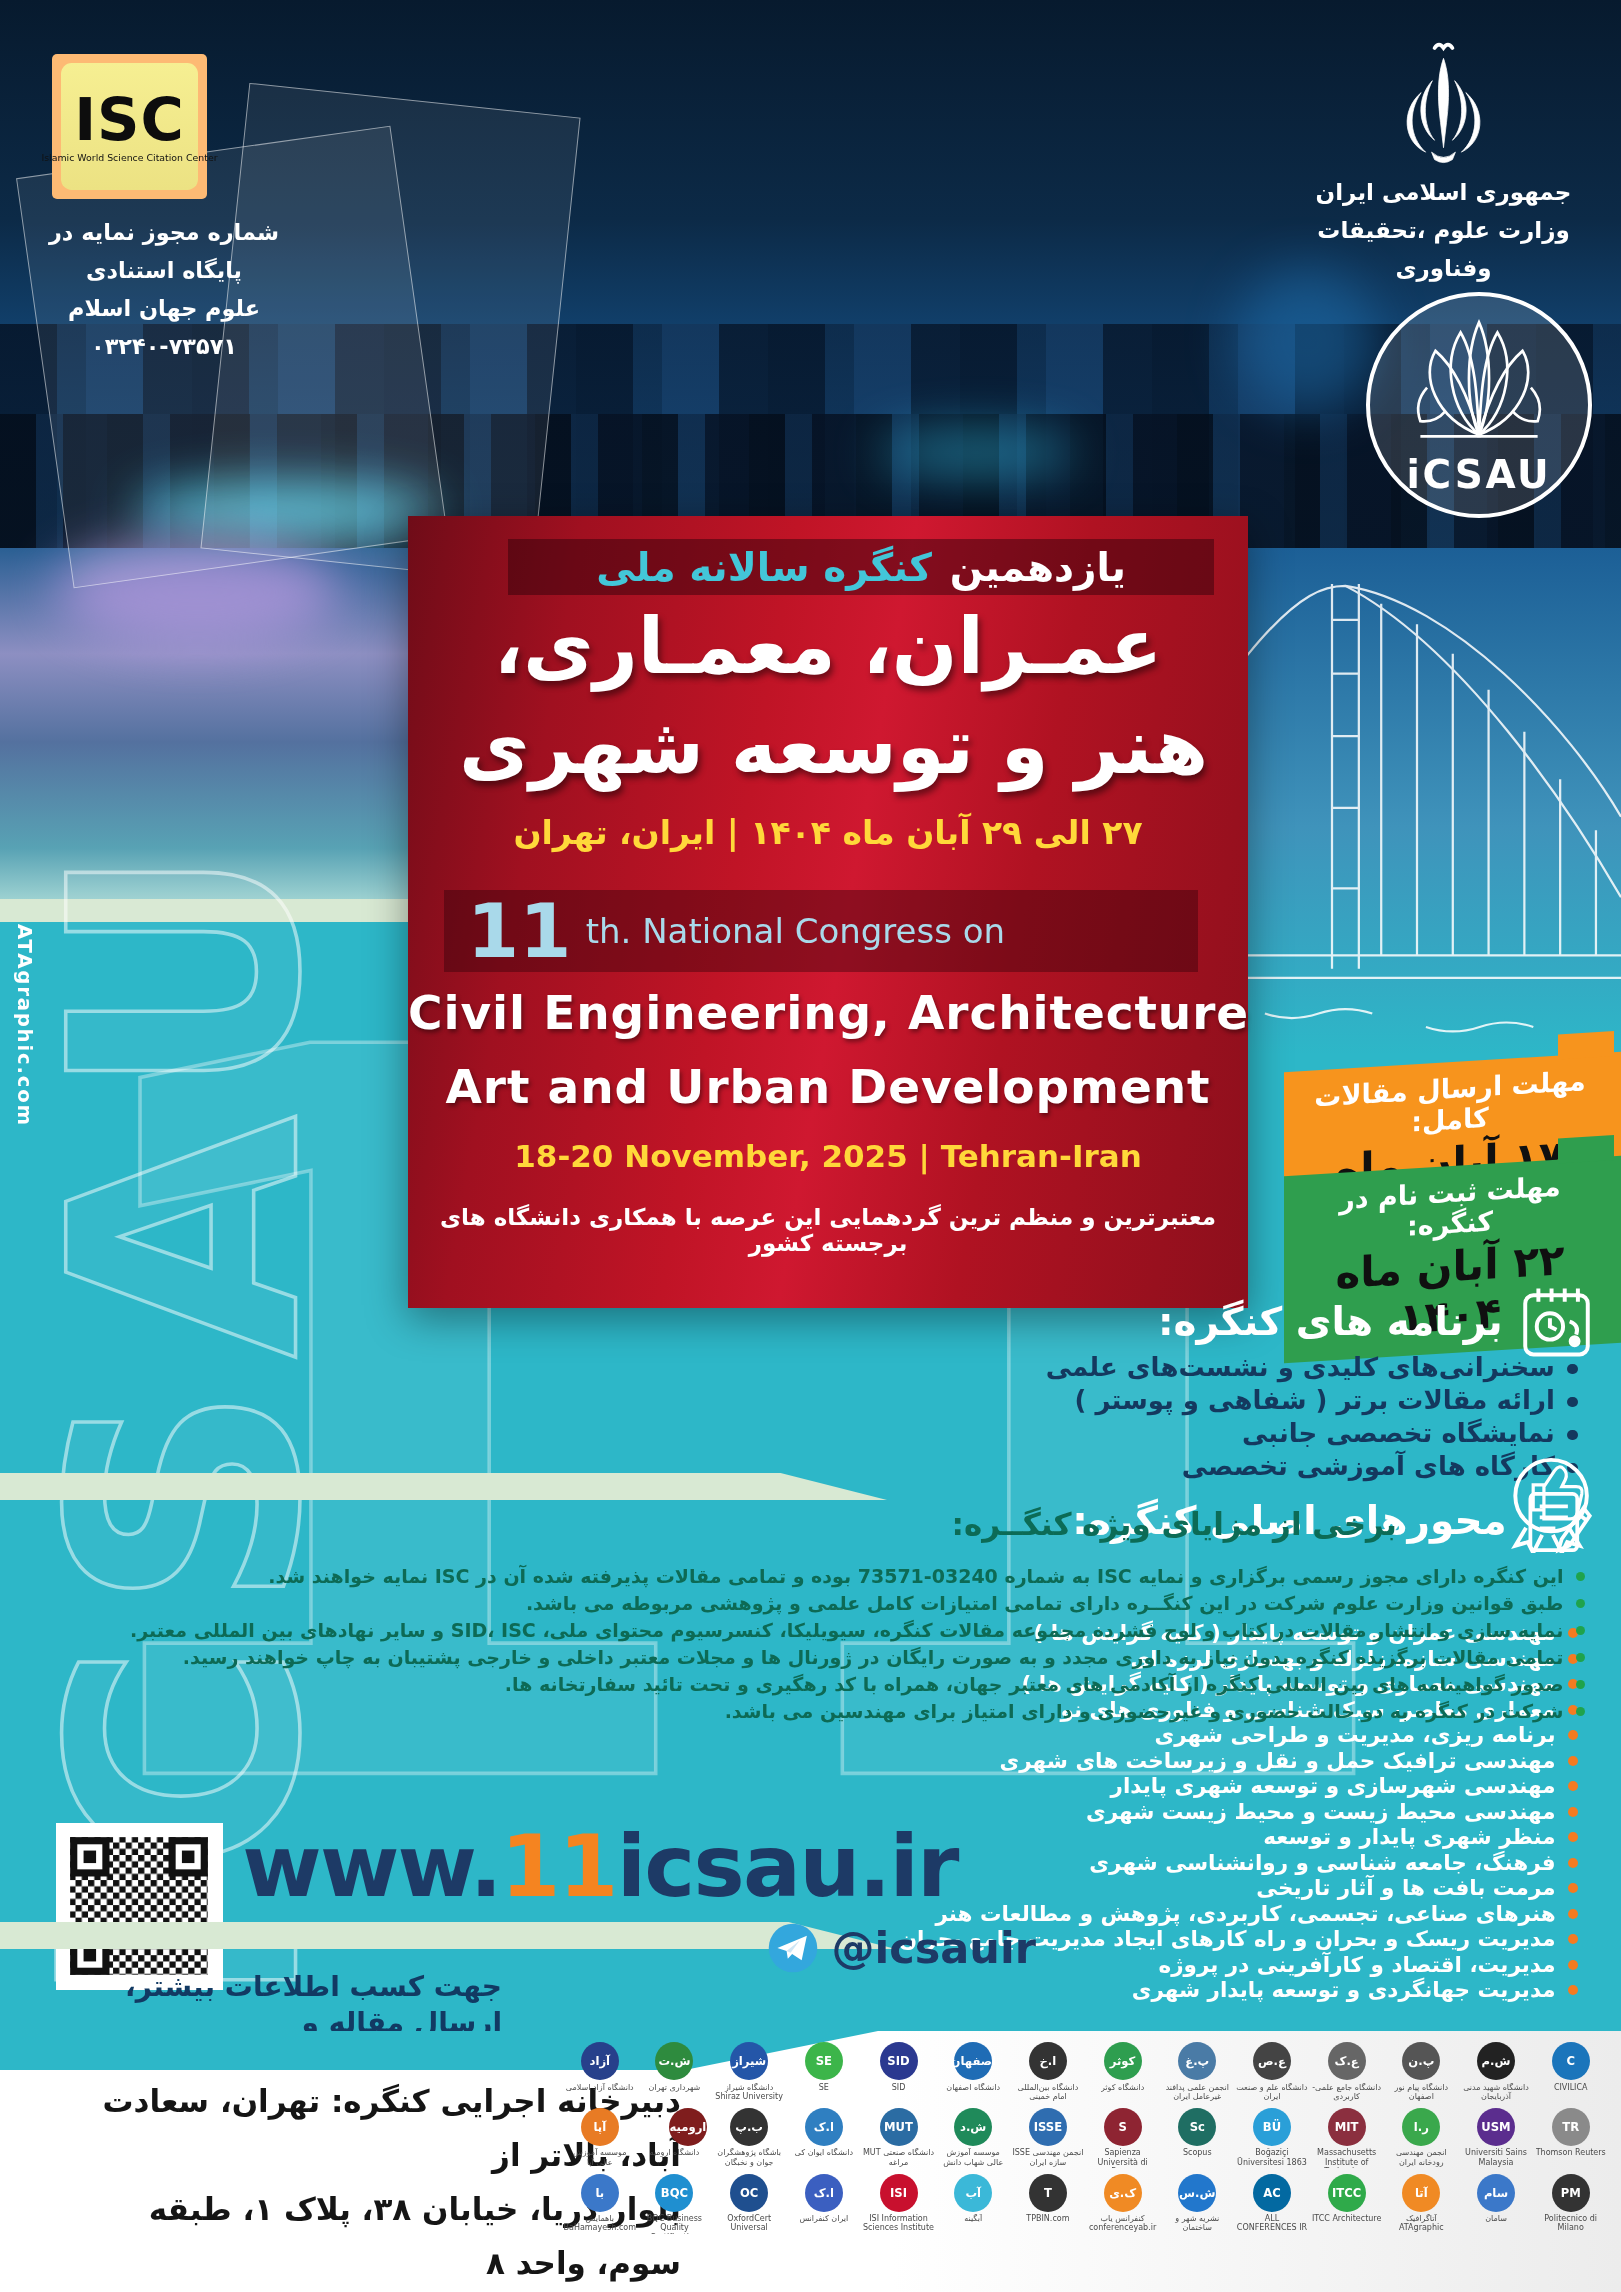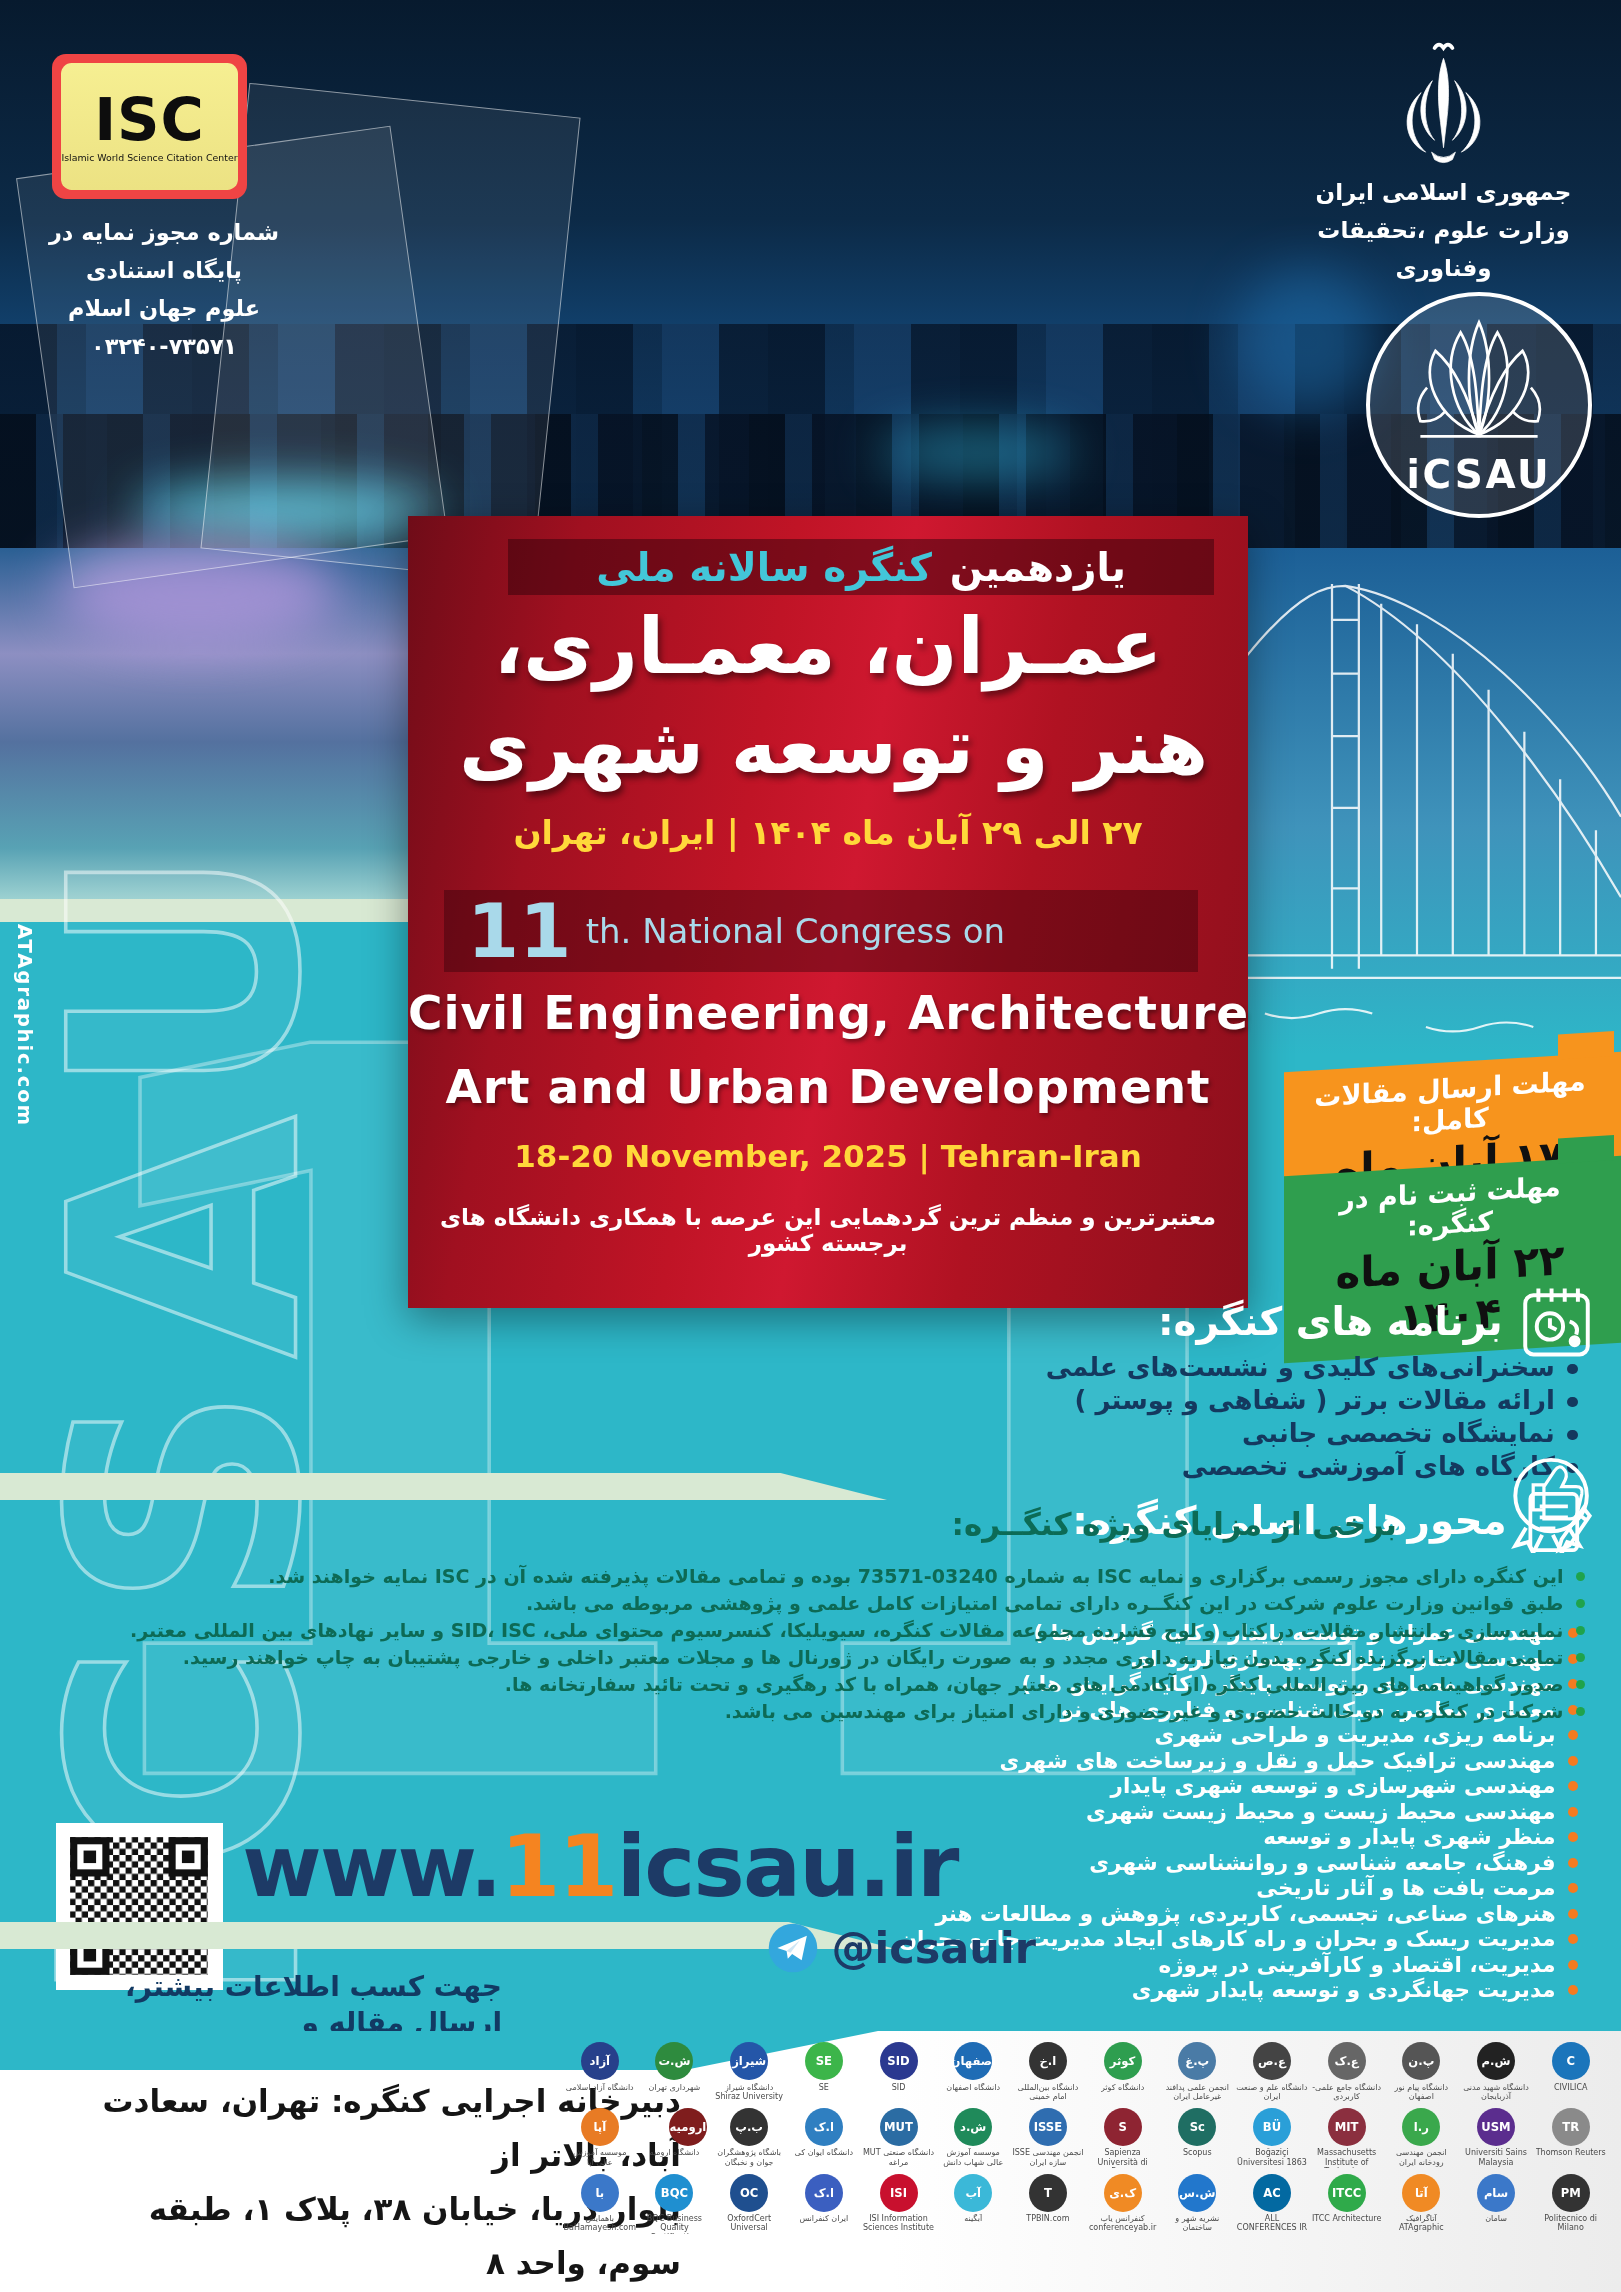--- a/index.html
+++ b/index.html
@@ -16,22 +16,22 @@
   .bg-left{position:absolute;left:0;top:548px;width:410px;height:353px;
            background:linear-gradient(180deg,#2a5f93 0%,#8d8fc2 30%,#54719f 55%,#58a2b4 85%,#9fd3d2 100%);}
   .band-left{position:absolute;left:0;top:899px;width:410px;height:23px;background:#d8e9d3;}
   .bg-right{position:absolute;right:0;top:548px;width:374px;height:507px;
             background:linear-gradient(180deg,#1c5f96 0%,#3f93bb 55%,#2db7c8 100%);}
   .pane{position:absolute;border:1.8px solid rgba(255,255,255,.5);background:rgba(255,255,255,.07);}
   .wm-svg{position:absolute;left:0;top:0;pointer-events:none;}
   .credit{position:absolute;left:12.5px;top:924px;color:#fff;font-size:19.7px;font-weight:bold;
           writing-mode:vertical-rl;letter-spacing:1.8px;}
   
-  .isc{position:absolute;left:52px;top:54px;width:195px;height:145px;background:#ef4444;
-       border-radius:14px;padding:9px;box-sizing:border-box;}
+  .isc{position:absolute;left:52px;top:54px;width:155px;height:145px;background:#fdba74;
+       border-radius:5px;padding:9px;box-sizing:border-box;}
   .isc-in{background:linear-gradient(180deg,#f6ef92,#ece283);border-radius:10.7px;width:100%;height:100%;
           display:flex;flex-direction:column;align-items:center;justify-content:center;}
   .isc-acr{font-size:59px;font-weight:bold;color:#0d0d0d;line-height:1;letter-spacing:0.9px;}
   .isc-sub{font-size:9.4px;color:#111;margin-top:3.6px;white-space:nowrap;}
   .isc-note{position:absolute;left:16px;top:213px;width:296px;text-align:center;direction:rtl;
             color:#fff;font-size:22.4px;font-weight:bold;line-height:38px;}
   
   .gov{position:absolute;right:43px;top:39px;width:269px;text-align:center;color:#fff;}
   .gov-line{direction:rtl;font-size:23px;line-height:38px;font-weight:bold;}
   .icsau-circle{position:absolute;right:29px;top:292px;width:226px;height:226px;border-radius:50%;

